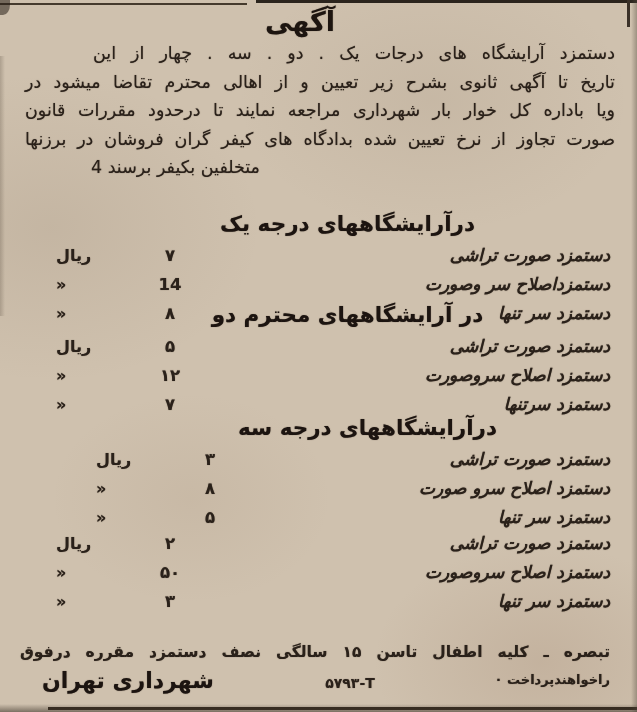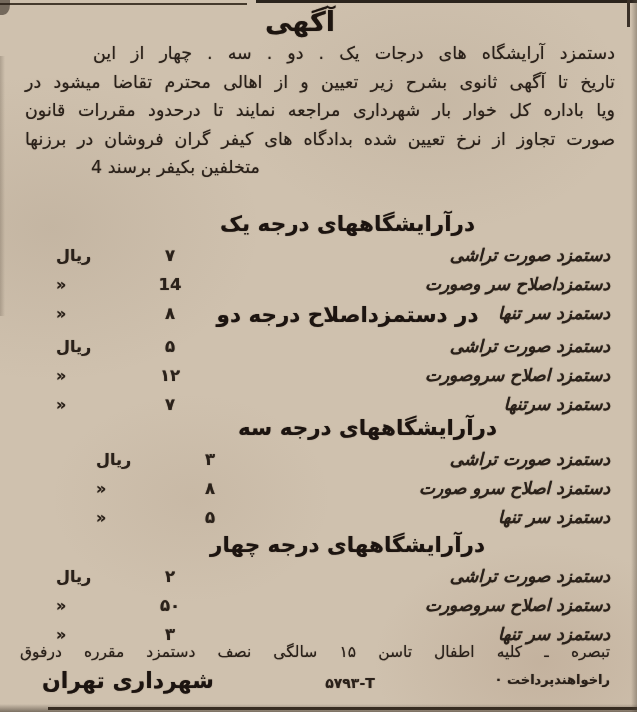--- a/index.html
+++ b/index.html
@@ -43,21 +43,21 @@
   .sec{position:absolute;left:0;right:0;}
   .sec-1{top:186px;margin-top:22px;} .sec-2{top:299px;} .sec-3{top:412px;margin-left:40px;} .sec-4{top:529px;}
   .sec .head{text-align:center;font-size:21.5px;font-weight:bold;height:33px;
     line-height:31px;padding-left:58px;color:#1c1410;letter-spacing:.5px;}
   .sec .row{position:relative;height:29px;line-height:29px;font-size:17px;font-weight:bold;}
   .row .lbl{position:absolute;right:27px;font-style:italic;}
   .row .val{position:absolute;left:146px;width:48px;text-align:center;font-size:16.5px;}
   .row .unit{position:absolute;left:56px;width:50px;text-align:left;font-size:16px;}
 
   .note{position:absolute;top:643px;right:27px;left:20px;font-size:15.5px;
-    font-weight:normal;text-align:justify;text-align-last:justify;}
+    font-weight:bold;text-align:justify;text-align-last:justify;}
 
   .footer{position:absolute;top:668px;left:0;right:0;height:34px;}
   .f-pay{position:absolute;right:27px;top:4px;font-size:13px;font-weight:bold;}
   .f-code{position:absolute;left:302px;top:7px;width:96px;text-align:center;
     font-size:14px;font-weight:bold;direction:ltr;unicode-bidi:isolate;}
   .f-sign{position:absolute;left:42px;top:0;font-size:22px;font-weight:bold;
     letter-spacing:1px;color:#1c1410;}
 </style>
 </head>
 <body>
@@ -93,21 +93,21 @@
       <span class="unit">«</span>
     </div>
     <div class="row">
       <span class="lbl">دستمزد سر تنها</span>
       <span class="val">۸</span>
       <span class="unit">«</span>
     </div>
   </div>
 
   <div class="sec sec-2 ink">
-    <div class="head">در دستمزداصلاح درجه دو</div>
+    <div class="head">در آرایشگاههای محترم دو</div>
     <div class="row">
       <span class="lbl">دستمزد صورت تراشی</span>
       <span class="val">۵</span>
       <span class="unit">ریال</span>
     </div>
     <div class="row">
       <span class="lbl">دستمزد اصلاح سروصورت</span>
       <span class="val">۱۲</span>
       <span class="unit">«</span>
     </div>
@@ -131,21 +131,20 @@
       <span class="unit">«</span>
     </div>
     <div class="row">
       <span class="lbl">دستمزد سر تنها</span>
       <span class="val">۵</span>
       <span class="unit">«</span>
     </div>
   </div>
 
   <div class="sec sec-4 ink">
-    <div class="head">درآرایشگاههای درجه چهار</div>
     <div class="row">
       <span class="lbl">دستمزد صورت تراشی</span>
       <span class="val">۲</span>
       <span class="unit">ریال</span>
     </div>
     <div class="row">
       <span class="lbl">دستمزد اصلاح سروصورت</span>
       <span class="val">۵۰</span>
       <span class="unit">«</span>
     </div>

